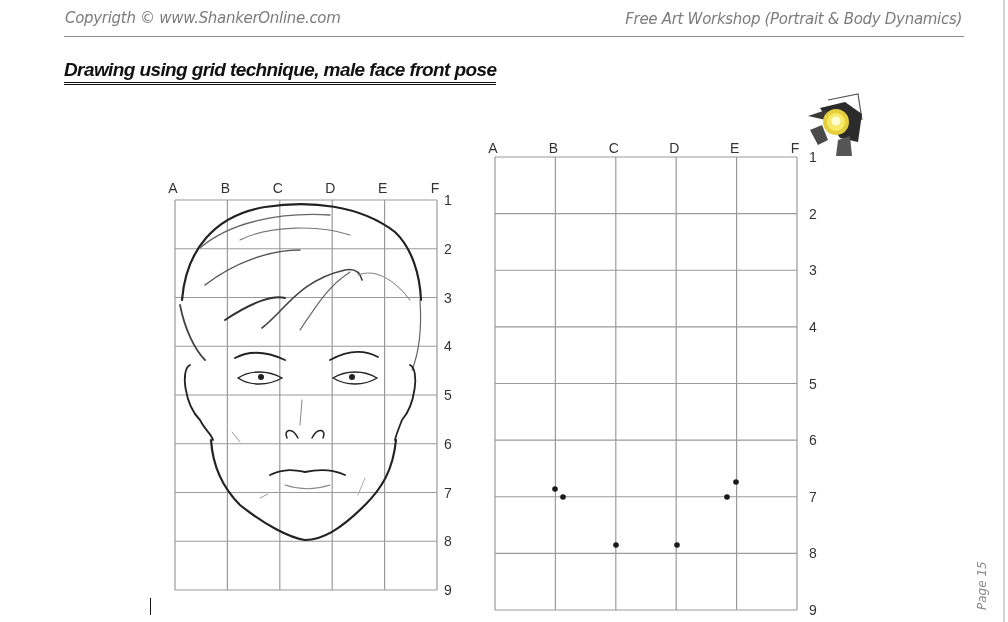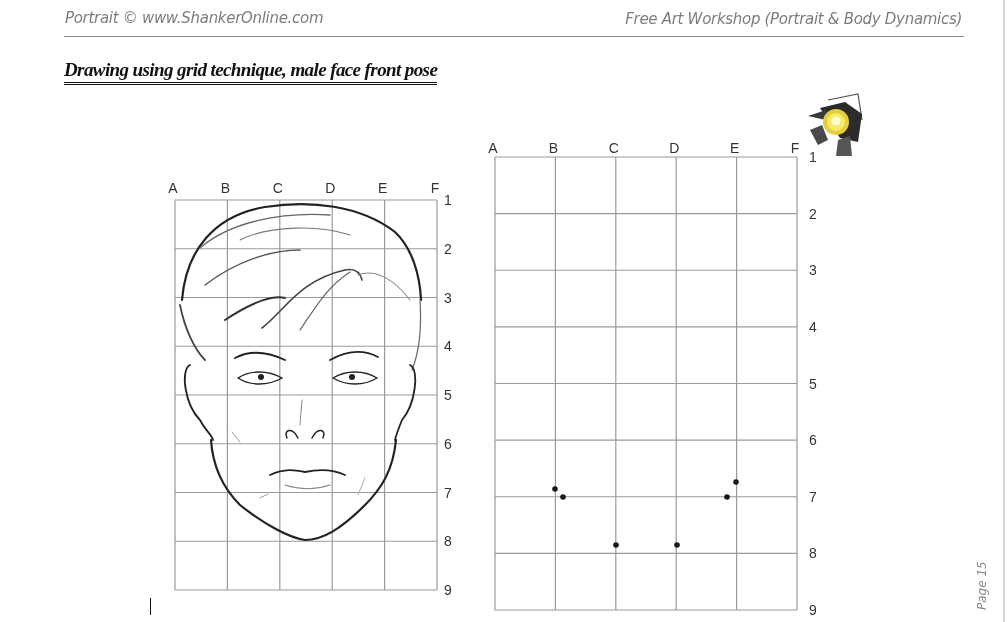--- a/index.html
+++ b/index.html
@@ -50,21 +50,21 @@
       left: 64px;
       top: 36px;
       width: 900px;
       height: 1px;
       background: #8a8a8a;
     }
     .title {
       position: absolute;
       left: 64px;
       top: 59px;
-      font-family: Liberation Serif, serif;
+      font-family: Liberation Sans, sans-serif;
       font-weight: bold;
       font-style: italic;
       font-size: 19px;
       letter-spacing: -0.6px;
       color: #111;
       border-bottom: 3px double #111;
       line-height: 22px;
       padding-bottom: 1px;
     }
     .grid-svg {
@@ -104,21 +104,21 @@
       width: 70px;
       height: 70px;
     }
   </style>
 </head>
 <body>
 
 <div class="page">
   <div class="right-edge"></div>
 
-  <div class="header-left">Portrait © www.ShankerOnline.com</div>
+  <div class="header-left">Copyrigth © www.ShankerOnline.com</div>
   <div class="header-right">Free Art Workshop (Portrait &amp; Body Dynamics)</div>
   <div class="header-rule"></div>
 
   <div class="title">Drawing using grid technique, male face front pose</div>
 
   <svg class="grid-svg" width="1008" height="622">
 
     <g id="ref-grid">
         <line x1="175" y1="200" x2="175" y2="590" stroke="#9a9a9a" stroke-width="1.2"></line>
         <text x="173" y="193" text-anchor="middle" class="axis-label">A</text>

